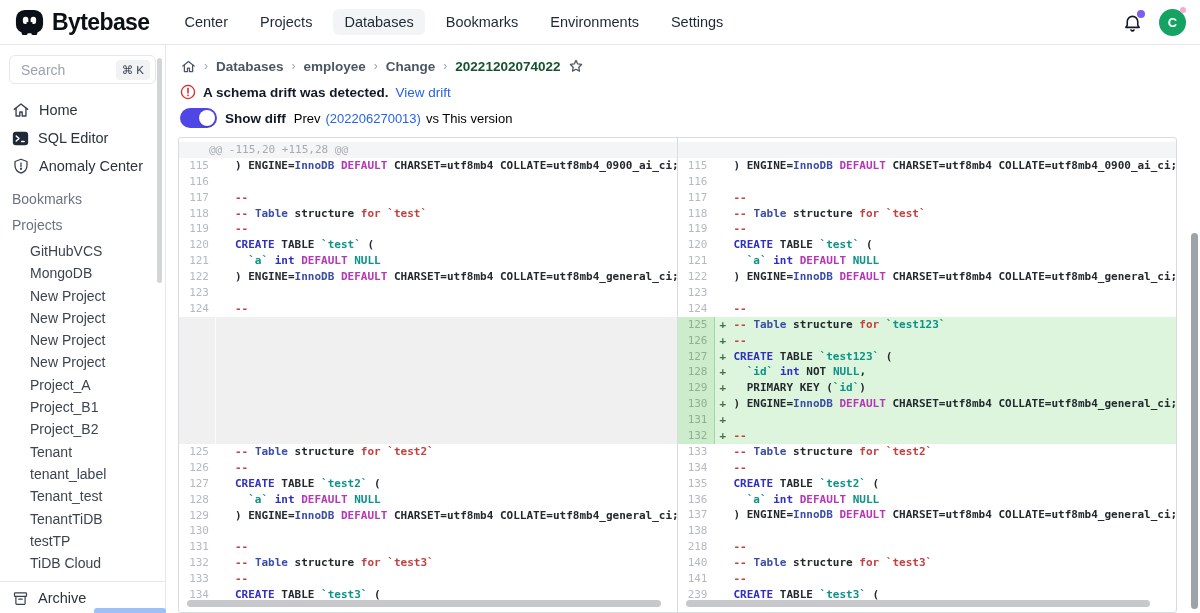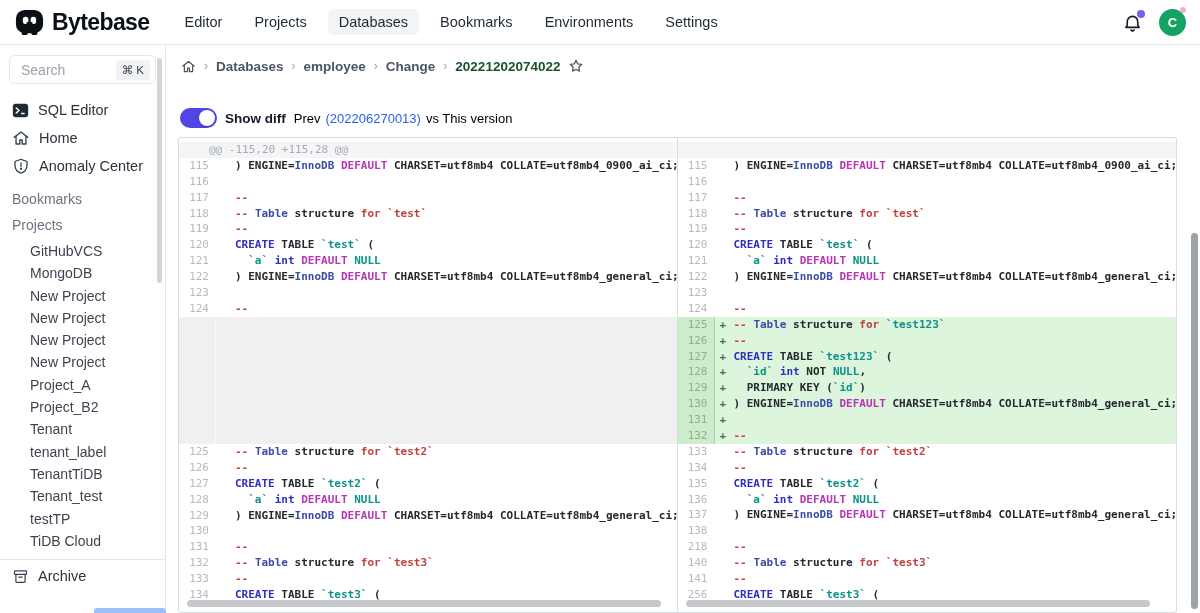--- a/index.html
+++ b/index.html
@@ -92,21 +92,21 @@
         <rect x="8" y="25" width="6" height="4" rx="1.5" fill="#0b0f16"></rect>
         <rect x="18" y="25" width="6" height="4" rx="1.5" fill="#0b0f16"></rect>
         <rect x="9.2" y="10" width="5.6" height="7.6" rx="2.6" fill="#fff"></rect>
         <rect x="17.2" y="10" width="5.6" height="7.6" rx="2.6" fill="#fff"></rect>
         <rect x="13" y="15.6" width="6" height="2" fill="#0b0f16"></rect>
       </svg>
     </span>
     <span class="brand-name">Bytebase</span>
   </div>
   <div class="nav-menu">
-      <div class="nav-item">Editor</div>
+      <div class="nav-item">Center</div>
       <div class="nav-item">Projects</div>
       <div class="nav-item active">Databases</div>
       <div class="nav-item">Bookmarks</div>
       <div class="nav-item">Environments</div>
       <div class="nav-item">Settings</div>
     </div>
   <div class="top-right">
     <div class="bell-wrap">
       <svg width="21" height="21" viewBox="0 0 24 24" fill="none" stroke="currentColor" stroke-width="1.8" stroke-linejoin="round">
         <path d="M18 15 V11 a6 6 0 0 0 -12 0 v4 l-1.6 2.6 h15.2 Z"></path>
@@ -121,58 +121,59 @@
   </div>
 </div>
 
 <div class="sidebar">
   <div class="searchbox">
     <input placeholder="Search" style="">
     <span class="kbd">⌘ K</span>
   </div>
 
   <div class="side-nav-item">
+    <svg width="18" height="18" viewBox="0 0 24 24" fill="none" stroke="#374151" stroke-width="1.8" stroke-linecap="round" stroke-linejoin="round">
+      <path d="M3 11.2 L12 4 l9 7.2"></path>
+        <path d="M5.4 9.6 V20 h5 v-5.4 h3.2 V20 h5 V9.6"></path>
+    </svg>
+    <span>Home</span>
+  </div>
+  <div class="side-nav-item">
     <svg width="17" height="17" viewBox="0 0 20 20">
       <rect x="1" y="2" width="18" height="16" rx="3.5" fill="#1f2937"></rect>
       <path d="M5 7 l3.2 3 -3.2 3" stroke="#fff" stroke-width="1.8" fill="none" stroke-linecap="round" stroke-linejoin="round"></path>
       <rect x="10.5" y="12.6" width="4.6" height="1.7" rx="0.8" fill="#fff"></rect>
     </svg>
     <span>SQL Editor</span>
-  </div>
-  <div class="side-nav-item">
-    <svg width="18" height="18" viewBox="0 0 24 24" fill="none" stroke="#374151" stroke-width="1.8" stroke-linecap="round" stroke-linejoin="round">
-      <path d="M3 11.2 L12 4 l9 7.2"></path>
-        <path d="M5.4 9.6 V20 h5 v-5.4 h3.2 V20 h5 V9.6"></path>
-    </svg>
-    <span>Home</span>
   </div>
   <div class="side-nav-item">
     <svg width="18" height="18" viewBox="0 0 24 24" fill="none" stroke="#374151" stroke-width="1.7" stroke-linecap="round" stroke-linejoin="round">
       <path d="M12 3 L20 6 v5 c0 5.5 -3.5 9 -8 10.5 C7.5 20 4 16.5 4 11 V6 Z"></path>
       <line x1="12" y1="8" x2="12" y2="13"></line>
         <circle cx="12" cy="15.8" r="0.7" fill="#374151"></circle>
     </svg>
     <span>Anomaly Center</span>
   </div>
 
   <div class="side-section">Bookmarks</div>
   <div class="side-section" style="margin-top:6px;">Projects</div>
   <div class="project-list">
       <div class="project-item">GitHubVCS</div>
       <div class="project-item">MongoDB</div>
       <div class="project-item">New Project</div>
       <div class="project-item">New Project</div>
       <div class="project-item">New Project</div>
       <div class="project-item">New Project</div>
       <div class="project-item">Project_A</div>
+      <div class="project-item">Project_B1</div>
       <div class="project-item">Project_B2</div>
       <div class="project-item">Tenant</div>
       <div class="project-item">tenant_label</div>
+      <div class="project-item">Tenant_test</div>
       <div class="project-item">TenantTiDB</div>
-      <div class="project-item">Tenant_test</div>
       <div class="project-item">testTP</div>
       <div class="project-item">TiDB Cloud</div>
     </div>
 
   <div class="side-divider"></div>
   <div class="archive-item">
     <svg width="17" height="17" viewBox="0 0 24 24" fill="none" stroke="#374151" stroke-width="1.7" stroke-linecap="round" stroke-linejoin="round">
       <rect x="3.5" y="4" width="17" height="5" rx="1"></rect>
       <path d="M5.5 9 v10 a1.2 1.2 0 0 0 1.2 1.2 h10.6 a1.2 1.2 0 0 0 1.2 -1.2 V9"></path>
       <line x1="9.6" y1="13" x2="14.4" y2="13"></line>
@@ -197,20 +198,29 @@
     <span>employee</span>
     <span class="crumb-sep">›</span>
     <span>Change</span>
     <span class="crumb-sep">›</span>
     <span class="crumb-last">20221202074022</span>
     <svg width="16" height="16" viewBox="0 0 24 24" fill="none" stroke="#4b5563" stroke-width="1.9" stroke-linejoin="round">
       <path d="M12 3.6 l2.6 5.3 5.8 .8 -4.2 4.1 1 5.8 -5.2 -2.7 -5.2 2.7 1 -5.8 -4.2 -4.1 5.8 -.8 Z"></path>
     </svg>
   </div>
 
+  <div class="alert-row">
+    <svg width="16" height="16" viewBox="0 0 20 20">
+      <circle cx="10" cy="10" r="8.2" fill="none" stroke="#dc2626" stroke-width="1.6"></circle>
+      <line x1="10" y1="5.4" x2="10" y2="11.3" stroke="#dc2626" stroke-width="1.9" stroke-linecap="round"></line>
+      <circle cx="10" cy="14.3" r="1.05" fill="#dc2626"></circle>
+    </svg>
+    <span class="alert-text">A schema drift was detected.</span>
+    <span class="link">View drift</span>
+  </div>
 
   <div class="toggle-row">
     <div class="toggle">
         <div class="knob"></div>
       </div>
     <span class="toggle-label">Show diff</span>
     <span class="muted">Prev</span>
     <span class="link" style="margin-left:-3px;">(202206270013)</span>
     <span class="muted" style="margin-left:-3px;">vs This version</span>
   </div>
@@ -268,20 +278,20 @@
           <div class="drow added"><span class="gut">132</span><span class="mark">+</span><span class="codeln"><span style="color: rgb(194, 65, 65);">--</span></span></div>
           <div class="drow code"><span class="gut">133</span><span class="mark"></span><span class="codeln"><span style="color: rgb(194, 65, 65);">-- </span><span style="color: rgb(59, 77, 168);">Table</span><span style="color: rgb(36, 41, 47);"> structure </span><span style="color: rgb(194, 65, 65);">for</span><span style="color: rgb(36, 41, 47);"> </span><span style="color: rgb(194, 65, 65);">`test2`</span></span></div>
           <div class="drow code"><span class="gut">134</span><span class="mark"></span><span class="codeln"><span style="color: rgb(194, 65, 65);">--</span></span></div>
           <div class="drow code"><span class="gut">135</span><span class="mark"></span><span class="codeln"><span style="color: rgb(47, 47, 193);">CREATE</span><span style="color: rgb(36, 41, 47);"> TABLE </span><span style="color: rgb(12, 146, 135);">`test2`</span><span style="color: rgb(36, 41, 47);"> (</span></span></div>
           <div class="drow code"><span class="gut">136</span><span class="mark"></span><span class="codeln"><span style="color: rgb(36, 41, 47);">  </span><span style="color: rgb(12, 146, 135);">`a`</span><span style="color: rgb(36, 41, 47);"> </span><span style="color: rgb(47, 47, 193);">int</span><span style="color: rgb(36, 41, 47);"> </span><span style="color: rgb(184, 53, 184);">DEFAULT</span><span style="color: rgb(36, 41, 47);"> </span><span style="color: rgb(12, 146, 135);">NULL</span></span></div>
           <div class="drow code"><span class="gut">137</span><span class="mark"></span><span class="codeln"><span style="color: rgb(36, 41, 47);">) ENGINE=</span><span style="color: rgb(59, 77, 168);">InnoDB</span><span style="color: rgb(36, 41, 47);"> </span><span style="color: rgb(184, 53, 184);">DEFAULT</span><span style="color: rgb(36, 41, 47);"> CHARSET=utf8mb4 COLLATE=utf8mb4_general_ci;</span></span></div>
           <div class="drow code"><span class="gut">138</span><span class="mark"></span><span class="codeln"></span></div>
           <div class="drow code"><span class="gut">218</span><span class="mark"></span><span class="codeln"><span style="color: rgb(194, 65, 65);">--</span></span></div>
           <div class="drow code"><span class="gut">140</span><span class="mark"></span><span class="codeln"><span style="color: rgb(194, 65, 65);">-- </span><span style="color: rgb(59, 77, 168);">Table</span><span style="color: rgb(36, 41, 47);"> structure </span><span style="color: rgb(194, 65, 65);">for</span><span style="color: rgb(36, 41, 47);"> </span><span style="color: rgb(194, 65, 65);">`test3`</span></span></div>
           <div class="drow code"><span class="gut">141</span><span class="mark"></span><span class="codeln"><span style="color: rgb(194, 65, 65);">--</span></span></div>
-          <div class="drow code"><span class="gut">256</span><span class="mark"></span><span class="codeln"><span style="color: rgb(47, 47, 193);">CREATE</span><span style="color: rgb(36, 41, 47);"> TABLE </span><span style="color: rgb(12, 146, 135);">`test3`</span><span style="color: rgb(36, 41, 47);"> (</span></span></div>
+          <div class="drow code"><span class="gut">239</span><span class="mark"></span><span class="codeln"><span style="color: rgb(47, 47, 193);">CREATE</span><span style="color: rgb(36, 41, 47);"> TABLE </span><span style="color: rgb(12, 146, 135);">`test3`</span><span style="color: rgb(36, 41, 47);"> (</span></span></div>
         </div>
       <div class="hscroll r"></div>
     </div>
   </div>
 </div>
 
 <div class="page-vscroll"></div>
 
 </body></html>

